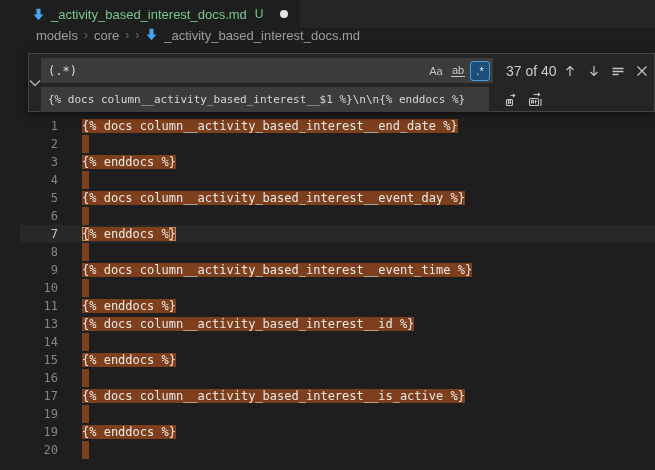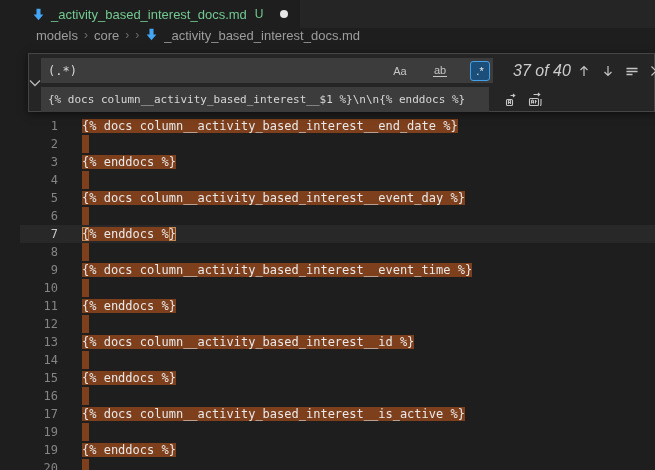--- a/index.html
+++ b/index.html
@@ -31,25 +31,25 @@
   .fw-left{width:22px;display:flex;align-items:center;justify-content:center;color:#b8b8b8;cursor:pointer;}
   .fw-main{flex:1;display:flex;flex-direction:column;gap:4px;padding:4px 6px 4px 0;}
   .fw-row{display:flex;align-items:center;height:25px;}
   .fw-input{display:flex;align-items:center;background:#3c3c3c;height:25px;padding:0 3px 0 7px;
             font-family:"DejaVu Sans Mono",monospace;color:#d7d7d7;overflow:hidden;}
   .fw-input.search{width:452px;font-size:12px;}
   .fw-input.replace{width:448px;font-size:11px;gap:40px;}
   .fw-value{white-space:pre;}
   .fw-sp{flex:1;}
   .opt{min-width:20px;height:20px;display:flex;align-items:center;justify-content:center;
-       font-size:11px;color:#c5c5c5;border-radius:3px;margin-left:20px;cursor:pointer;
+       font-size:11px;color:#c5c5c5;border-radius:3px;margin-left:2px;cursor:pointer;
        font-family:"Liberation Sans",sans-serif;}
   .opt.word span{border-bottom:1px solid #c5c5c5;padding:0 1px;}
   .opt.active{background:#1b4f79;border:1px solid #43a0e8;color:#ececec;}
-  .fw-count{font-size:16px;color:#cccccc;margin-left:20px;white-space:nowrap;font-style:italic;}
+  .fw-count{font-size:14px;color:#cccccc;margin-left:13px;white-space:nowrap;}
   .icon-btn{width:22px;height:22px;display:flex;align-items:center;justify-content:center;
             color:#c5c5c5;margin-left:2px;border-radius:4px;cursor:pointer;}
   .fw-actions{display:flex;align-items:center;margin-left:auto;padding-right:4px;}
   .rep-actions{display:flex;align-items:center;margin-left:10px;}
 
   
   .code{position:absolute;top:0;left:0;right:0;bottom:0;padding-top:65px;
         font-family:"DejaVu Sans Mono",monospace;font-size:12px;}
   .line{display:flex;height:18px;line-height:18px;}
   .line.current{background:#282828;}
@@ -204,24 +204,20 @@
         </div>
         <div class="line">
           <div class="gutter">10</div>
           <div class="content"><span class="strip"></span></div>
         </div>
         <div class="line">
           <div class="gutter">11</div>
           <div class="content"><span class="match">{% enddocs %}</span></div>
         </div>
         <div class="line">
-          <div class="gutter">12</div>
-          <div class="content"><span class="strip"></span></div>
-        </div>
-        <div class="line">
           <div class="gutter">13</div>
           <div class="content"><span class="match">{% docs column__activity_based_interest__id %}</span></div>
         </div>
         <div class="line">
           <div class="gutter">14</div>
           <div class="content"><span class="strip"></span></div>
         </div>
         <div class="line">
           <div class="gutter">15</div>
           <div class="content"><span class="match">{% enddocs %}</span></div>

